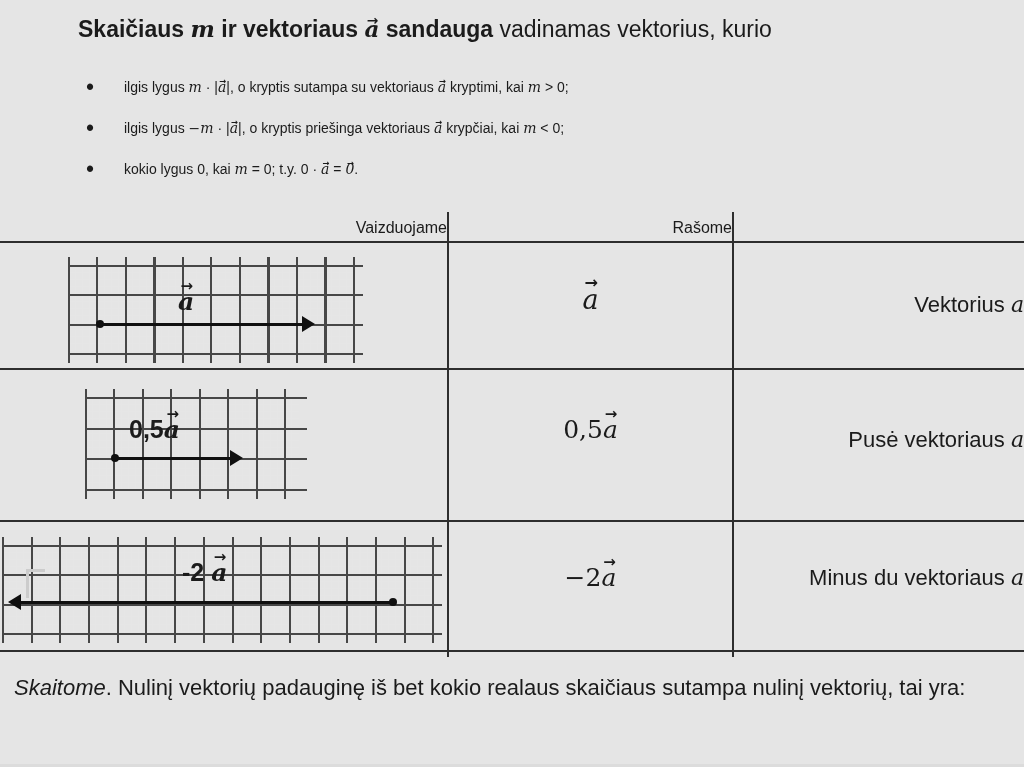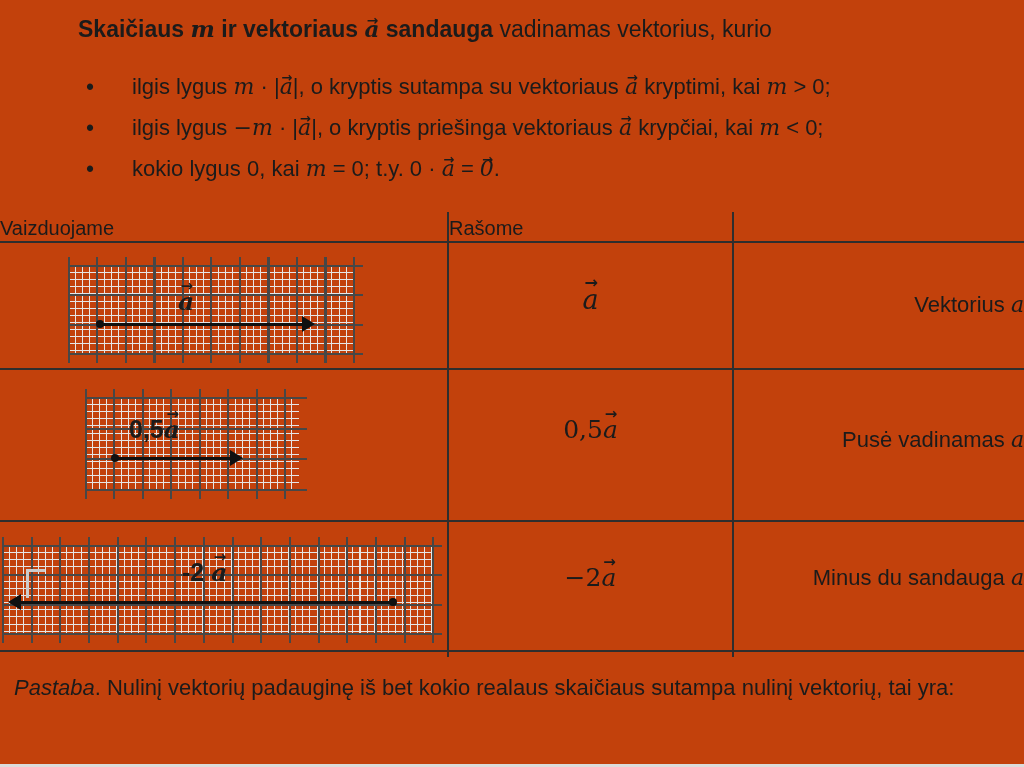--- a/index.html
+++ b/index.html
@@ -1,17 +1,17 @@
 <!DOCTYPE html>
 <html><head>
 <meta charset="utf-8">
 <style>
   html,body { margin:0; padding:0; background:#ffffff; }
   #page {
-    position:relative; width:1024px; height:767px; background:#c2410c;
+    position:relative; width:1024px; height:767px; background:#e5e5e5;
     font-family:"Liberation Sans","DejaVu Sans",sans-serif; color:#1b1b1b;
     overflow:hidden;
   }
   .abs { position:absolute; }
 
   
   .sg-b  { font-weight:700; }
   .sg-i  { font-style:italic; }
   .sg-m  { font-family:"DejaVu Serif","Liberation Serif",serif; font-style:italic; }
   .sg-bm { font-family:"DejaVu Serif","Liberation Serif",serif; font-style:italic; font-weight:700; }
@@ -23,28 +23,28 @@
   .sg-mv::before, .sg-bmv::before {
     content:"\2192"; position:absolute; left:55%; transform:translateX(-50%);
     top:-0.66em; font-size:0.6em; font-style:normal; font-weight:700;
     font-family:"DejaVu Sans",sans-serif;
   }
 
   #title { left:78px; top:13px; font-size:23px; line-height:32px; white-space:nowrap; }
 
   .bullet-row { left:86px; display:flex; align-items:flex-start; }
   .bullet-marker { width:38px; font-size:23px; line-height:30px; }
-  .bullet-text { font-size:22px; line-height:30px; white-space:nowrap;margin-left:8px; }
+  .bullet-text { font-size:14px; line-height:30px; white-space:nowrap; }
   #bullet-1 { top:72px; } #bullet-2 { top:113px; } #bullet-3 { top:154px; }
 
   
   #table { left:0; top:212px; width:1024px; height:445px; }
   .hline { position:absolute; left:0; width:1024px; height:2px; background:#2e2e2e; }
   .vline { position:absolute; top:0; width:2px; height:445px; background:#2e2e2e; }
-  .th { position:absolute; top:4px; font-size:20px; text-align:left; line-height:24px; }
+  .th { position:absolute; top:4px; font-size:16px; text-align:right; line-height:24px; }
   .cell-rasome  { position:absolute; left:449px; width:283px; text-align:center;
                   font-family:"DejaVu Serif","Liberation Serif",serif; }
   .cell-skaitome{ position:absolute; left:734px; width:290px; text-align:right; font-size:22px; }
   .diagram { position:absolute; }
   .dlabel { font-size:25px; font-weight:700; white-space:nowrap; }
 
   #note { left:14px; top:674px; font-size:22px; line-height:28px; white-space:nowrap; }
   #formula { left:0; top:716px; width:1024px; text-align:center; font-size:26px;
              font-family:"DejaVu Serif","Liberation Serif",serif; }
   #bottom-edge { left:0; top:764px; width:1024px; height:3px; background:#dcdcdc; }
@@ -108,21 +108,21 @@
         <div style="position: absolute; left: 6px; top: 49px; width: 0px; height: 0px; border-top: 8px solid transparent; border-bottom: 8px solid transparent; border-right: 13px solid rgb(16, 16, 16);"></div>
         <div style="position: absolute; left: 387px; top: 53px; width: 8px; height: 8px; border-radius: 50%; background: rgb(16, 16, 16);"></div>
         <div class="dlabel" style="position: absolute; left: 180px; top: 13px;"><span>-2 </span><span class="sg-mv">a</span></div>
       </div>
 
     <div class="cell-rasome" style="top:72px;font-size:27px"><span class="sg-mv">a</span></div>
     <div class="cell-rasome" style="top:203px;font-size:25px"><span>0,5</span><span class="sg-mv">a</span></div>
     <div class="cell-rasome" style="top:351px;font-size:25px"><span>−2</span><span class="sg-mv">a</span></div>
 
     <div class="cell-skaitome" style="top:80px"><span>Vektorius </span><span class="sg-m">a</span></div>
-    <div class="cell-skaitome" style="top:215px"><span>Pusė vadinamas </span><span class="sg-m">a</span></div>
-    <div class="cell-skaitome" style="top:353px"><span>Minus du sandauga </span><span class="sg-m">a</span></div>
+    <div class="cell-skaitome" style="top:215px"><span>Pusė vektoriaus </span><span class="sg-m">a</span></div>
+    <div class="cell-skaitome" style="top:353px"><span>Minus du vektoriaus </span><span class="sg-m">a</span></div>
   </div>
 
-  <div id="note" class="abs"><span class="sg-i">Pastaba</span><span>. Nulinį vektorių padauginę iš bet kokio realaus skaičiaus sutampa nulinį vektorių, tai yra:</span></div>
+  <div id="note" class="abs"><span class="sg-i">Skaitome</span><span>. Nulinį vektorių padauginę iš bet kokio realaus skaičiaus sutampa nulinį vektorių, tai yra:</span></div>
 
 
   <div id="bottom-edge" class="abs"></div>
 </div>
 
 </body></html>

